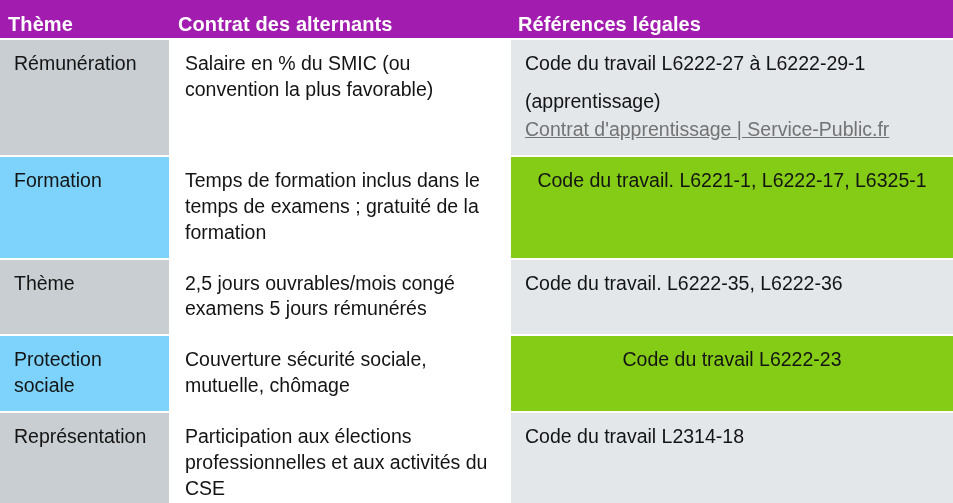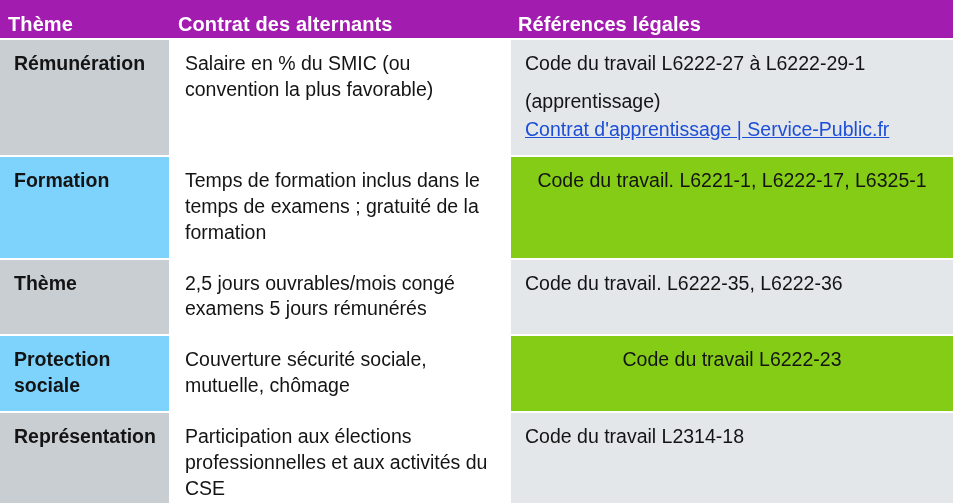--- a/index.html
+++ b/index.html
@@ -42,37 +42,36 @@
     font-size: 19.5px;
     color: #141414;
     vertical-align: top;
     padding: 11px 14px 12px 14px;
     line-height: 1.33;
     border-top: 2px solid #ffffff;
     border-right: 2px solid #ffffff;
   }
   tbody td.col-theme {
     background: #c9ced2;
-    font-weight: bold;
   }
   tbody td.col-rights {
     background: #ffffff;
     border-right: 2px solid #ffffff;
     margin-left: 28px;
   }
   tbody td.col-refs {
     background: #e3e7ea;
     border-right: none;
   }
   tbody tr.alt td.col-theme { background: #7dd3fc; }
   tbody tr.alt td.col-refs  { background: #84cc16; text-align: center; }
 
   .cell-line { display: block; }
   .link {
-    color: #1d4ed8;
+    color: #737373;
     text-decoration: underline;
     display: block;
     margin-top: 2px;
   }
   td.col-refs .cell-line + .cell-line { margin-top: 12px; }
 </style>
 </head>
 <body>
 
 <div class="table-wrap">

